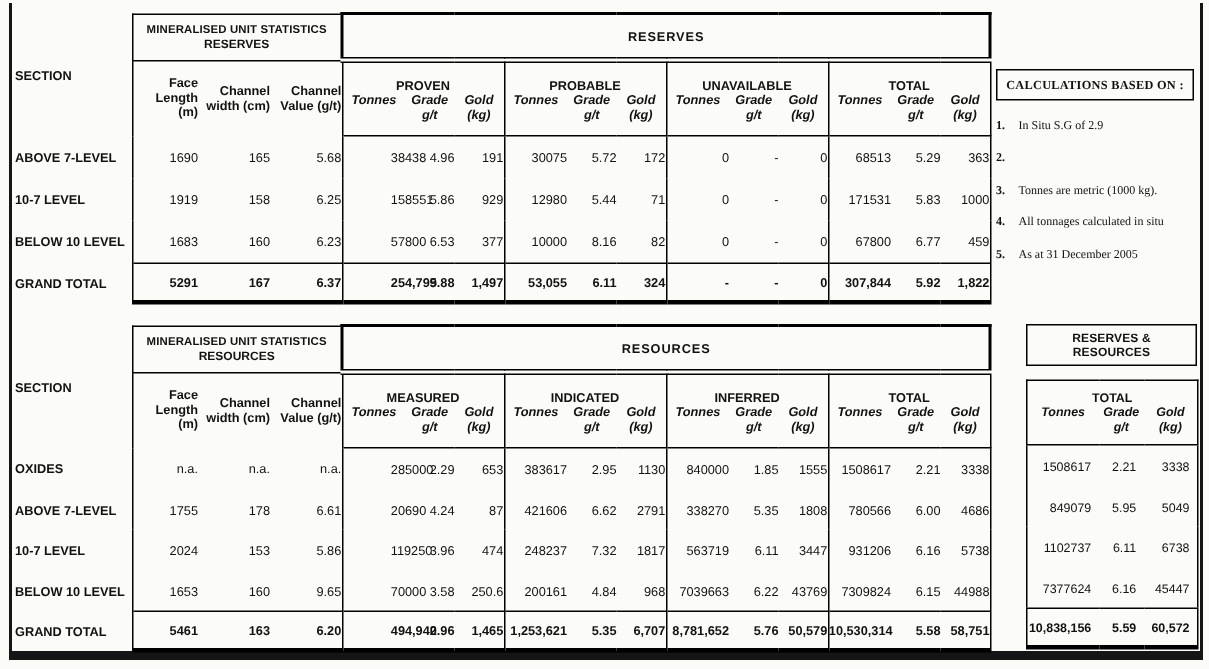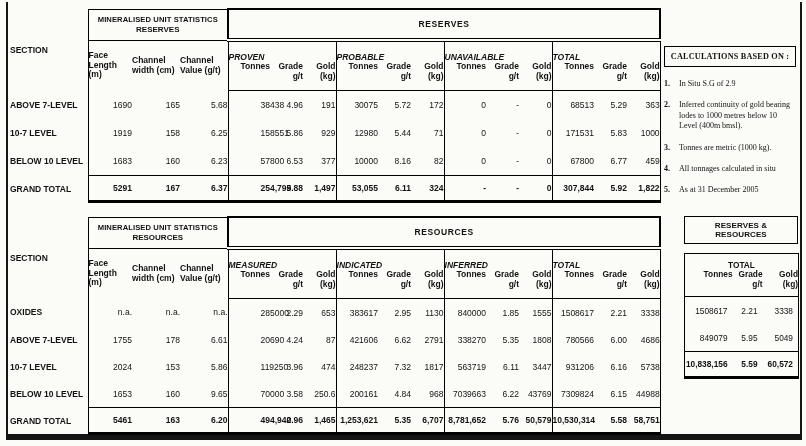--- a/index.html
+++ b/index.html
@@ -17,29 +17,29 @@
   table.main td:nth-child(11){border-left:1.6px solid #000;}
   table.main td:nth-child(14){border-left:1.6px solid #000;text-align:right;}
   table.main td:nth-child(16){border-right:1.6px solid #000;text-align:right;}
 
   th.sec-col{width:78px;text-align:left;vertical-align:middle;font-weight:bold;font-size:8.5px;padding-left:10px;}
   th.stats-title{border:1.6px solid #000;vertical-align:middle;text-align:center;height:30px;}
   th.stats-title .t1{font-size:7.6px;font-weight:bold;letter-spacing:0.1px;}
   th.stats-title .t2{font-size:8px;font-weight:bold;margin-top:1px;}
   th.banner{border:2px solid #000;border-bottom:4px double #000;font-size:10px;font-weight:bold;
             letter-spacing:0.6px;text-align:center;vertical-align:middle;}
-  th.stat-lbl{font-size:7.8px;font-weight:bold;text-align:left;vertical-align:middle;
+  th.stat-lbl{font-size:7.8px;font-weight:bold;text-align:right;vertical-align:middle;
               white-space:pre-line;line-height:1.15;margin-top:44px;}
   th.stat-lbl.sb-l{border-left:1.6px solid #000;}
   th.stat-lbl.sb-r{border-right:1.6px solid #000;}
-  th.grp{font-size:8px;font-weight:bold;text-align:left;vertical-align:bottom;height:20px;
-         border-left:1.6px solid #000;padding-bottom:1px;font-style:italic;}
+  th.grp{font-size:8px;font-weight:bold;text-align:center;vertical-align:bottom;height:20px;
+         border-left:1.6px solid #000;padding-bottom:1px;}
   th.grp.last{border-right:1.6px solid #000;}
-  th.sub{font-size:7.8px;font-weight:bold;text-align:right;vertical-align:top;height:28px;
-         white-space:pre-line;line-height:1.15;border-bottom:1.1px solid #000;padding-top:1px;}
+  th.sub{font-size:7.8px;font-weight:bold;text-align:center;vertical-align:top;height:28px;
+         white-space:pre-line;line-height:1.15;border-bottom:1.1px solid #000;padding-top:1px;font-style:italic;}
   th.sub.g-l{border-left:1.6px solid #000;}
   th.sub.g-r{border-right:1.6px solid #000;}
 
   table.main td{height:28px;vertical-align:middle;}
   table.resources td{height:27px;}
   td.sec{text-align:left;font-weight:bold;padding-left:10px;font-size:8.5px;}
   td.num{text-align:right;padding-right:9px;font-size:8.5px;}
   tr.grand td{font-weight:bold;height:24px;}
   tr.grand td:not(.sec){border-top:1.2px solid #000;border-bottom:3.2px solid #000;}
 
@@ -212,21 +212,20 @@
 
   <div class="calc">
     <div class="calc-title">CALCULATIONS BASED ON :</div>
     <div class="calc-items">
       <div class="calc-item">
         <span class="n">1.</span>
         <span>In Situ S.G of 2.9</span>
       </div>
       <div class="calc-item">
         <span class="n">2.</span>
-        <span>Inferred continuity of gold bearing lodes to 1000 metres below 10 Level (400m bmsl).</span>
       </div>
       <div class="calc-item">
         <span class="n">3.</span>
         <span>Tonnes are metric (1000 kg).</span>
       </div>
       <div class="calc-item">
         <span class="n">4.</span>
         <span>All tonnages calculated in situ</span>
       </div>
       <div class="calc-item">
@@ -418,20 +417,30 @@
           <tr>
             <td class="num">1508617</td>
             <td class="num">2.21</td>
             <td class="num">3338</td>
           </tr>
           <tr>
             <td class="num">849079</td>
             <td class="num">5.95</td>
             <td class="num">5049</td>
           </tr>
+          <tr>
+            <td class="num">1102737</td>
+            <td class="num">6.11</td>
+            <td class="num">6738</td>
+          </tr>
+          <tr>
+            <td class="num">7377624</td>
+            <td class="num">6.16</td>
+            <td class="num">45447</td>
+          </tr>
           <tr class="grand">
             <td class="num">10,838,156</td>
             <td class="num">5.59</td>
             <td class="num">60,572</td>
           </tr>
         </tbody>
     </table>
   </div>
 </div>
 

